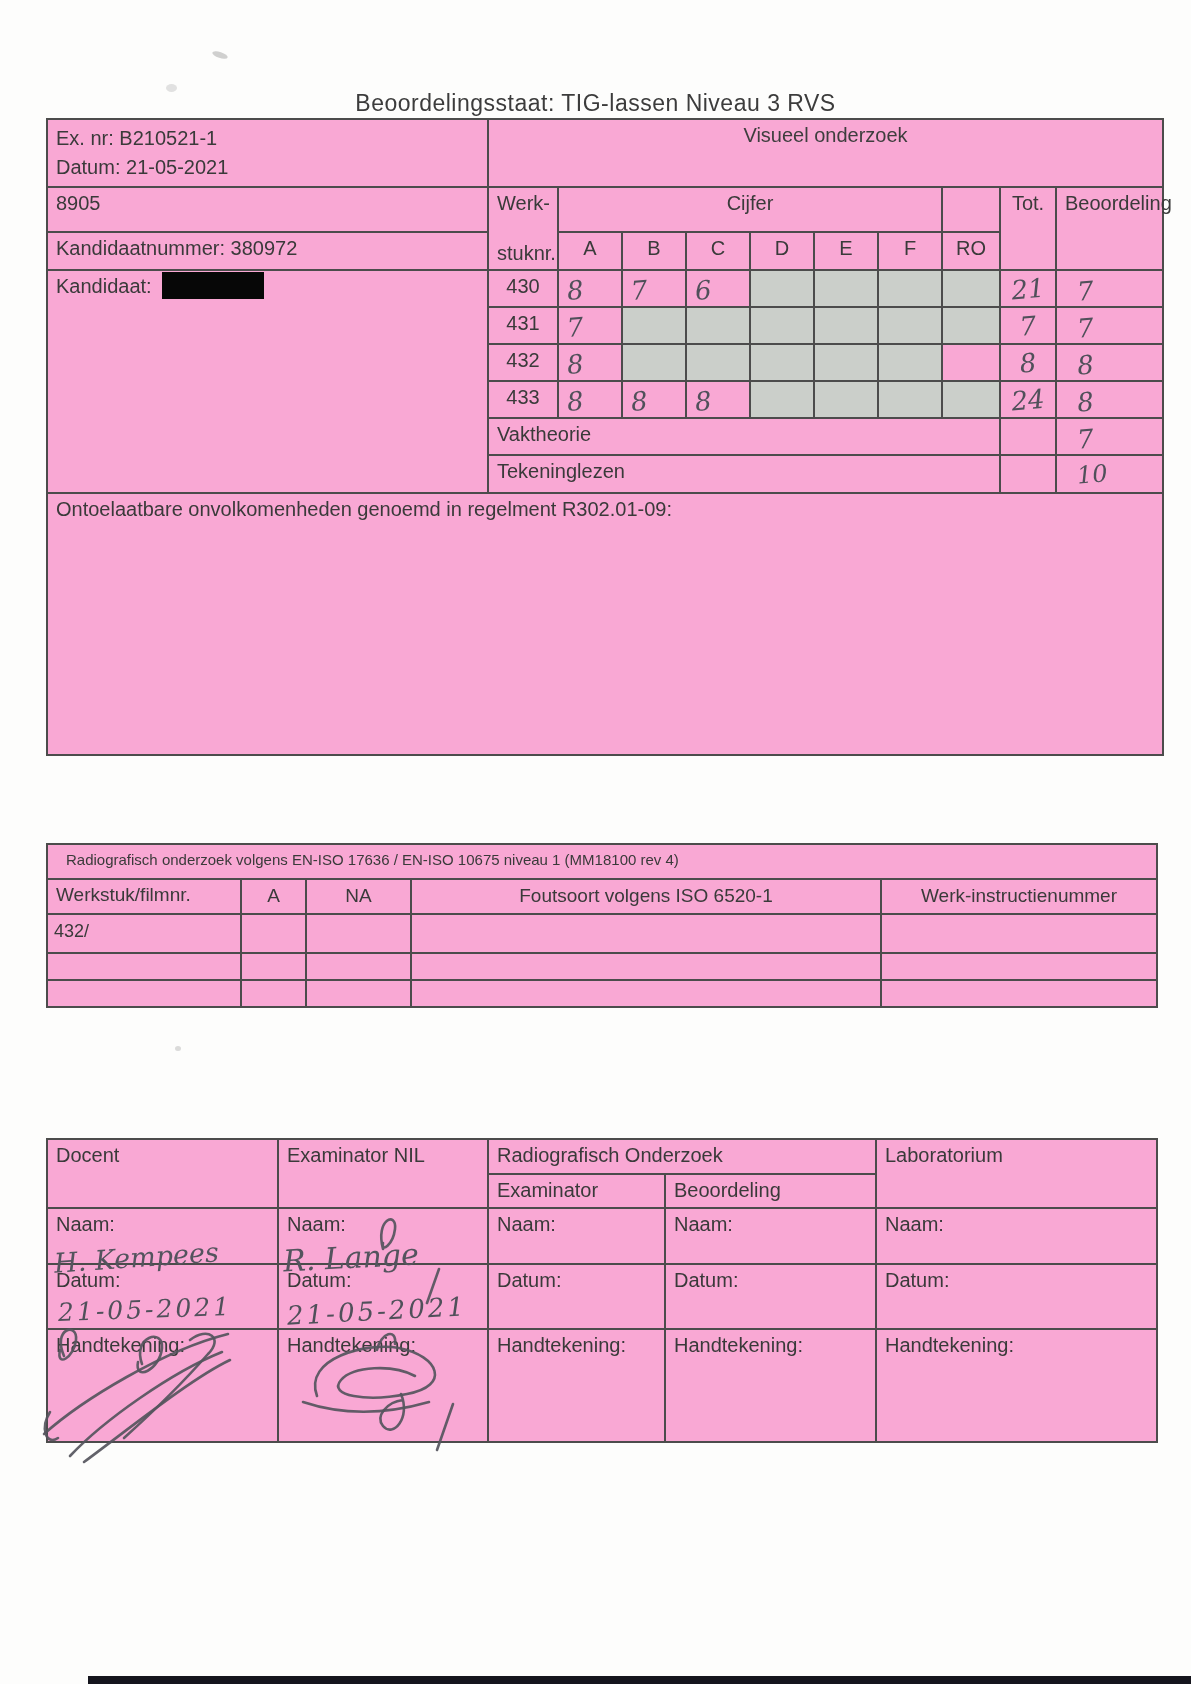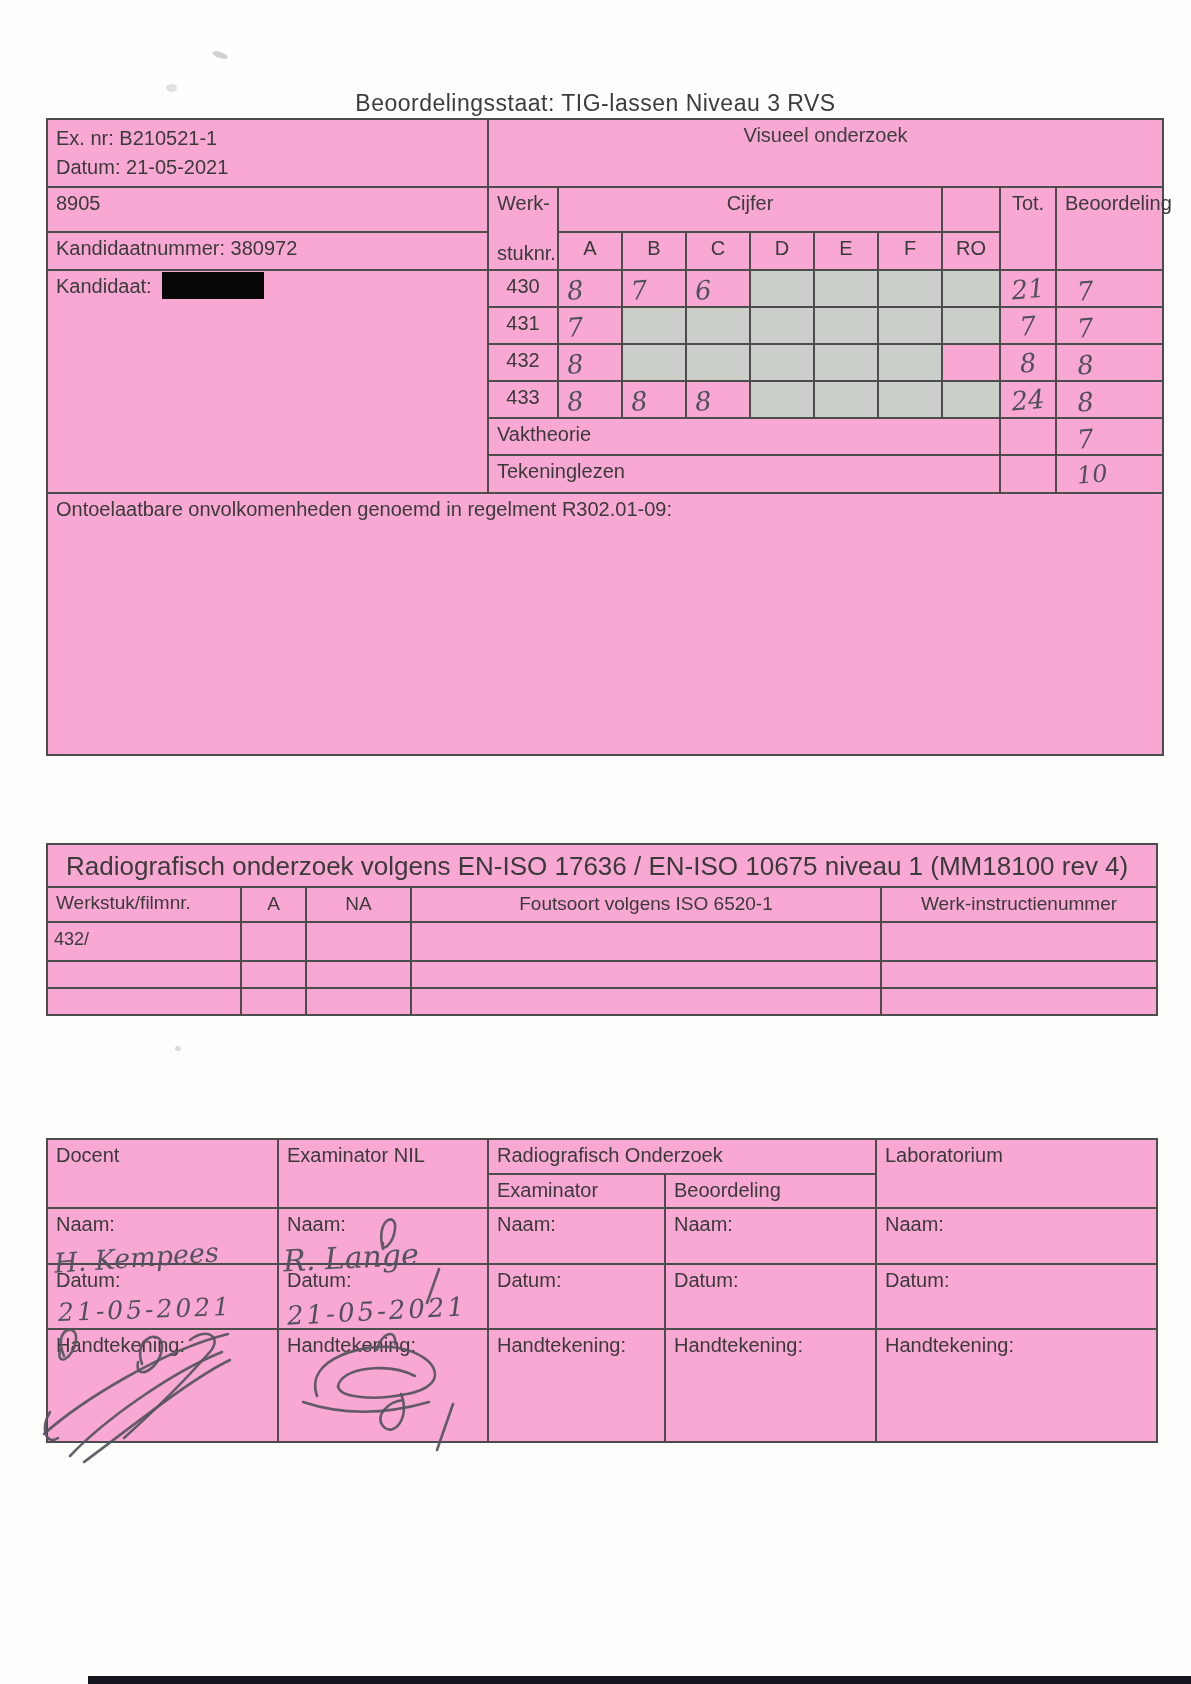--- a/index.html
+++ b/index.html
@@ -34,21 +34,21 @@
   .hw{font-family:"DejaVu Serif",serif;font-style:italic;color:#50505a;
       display:block;font-size:26px;line-height:1;transform:rotate(-5deg);margin-top:1px;}
   .hw-eind{text-align:left;padding-left:12px;}
   .hw-tot{text-align:center;}
   .hw-name{position:absolute;font-family:"DejaVu Serif",serif;font-style:italic;
            color:#54545e;white-space:nowrap;}
   .hw-date{position:absolute;font-family:"DejaVu Serif",serif;font-style:italic;
            color:#50505a;letter-spacing:3px;white-space:nowrap;}
   
   .t2{left:46px;top:843px;width:1110px;}
-  .t2 .title{font-size:26px;padding:6px 0 4px 18px;}
+  .t2 .title{font-size:15px;padding:6px 0 4px 18px;}
   .t2 .h{font-size:19px;text-align:center;padding:5px 4px;}
   .t2 .h-first{text-align:left;padding-left:8px;font-size:19px;}
   .t2 .cell{font-size:18px;padding:6px 6px;}
   .rt1{height:35px}.rt2{height:35px}.rt3{height:39px}.rt4{height:27px}.rt5{height:27px}
   
   .t3{left:46px;top:1138px;width:1110px;}
   .t3 td{font-size:19px;padding:7px 10px;}
   .rb1{height:35px}.rb2{height:34px}.rb3{height:56px}.rb4{height:65px}.rb5{height:113px}
   .sig{position:absolute;pointer-events:none;}
   .sig path{fill:none;stroke:#55555d;stroke-width:2.6;stroke-linecap:round;opacity:.92;}

